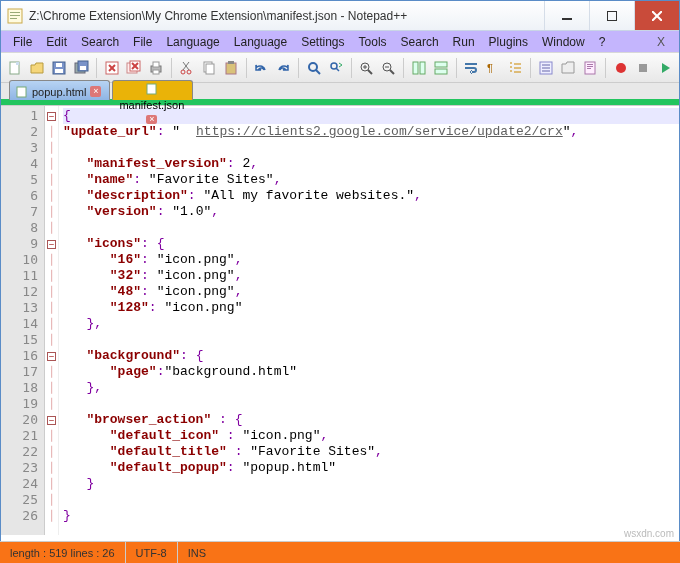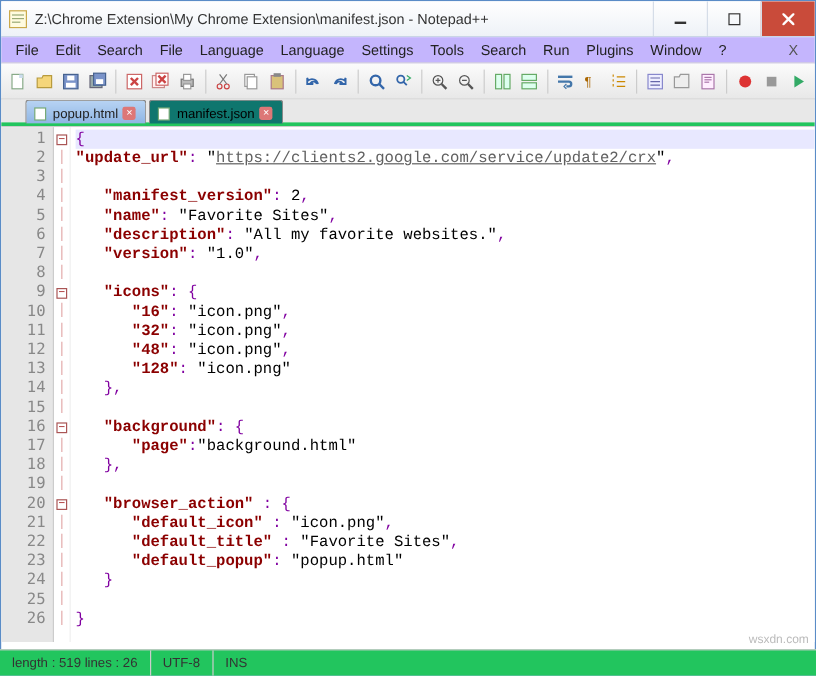--- a/index.html
+++ b/index.html
@@ -9,34 +9,34 @@
   .titlebar .title { flex:1; font-size:12px; color:#333; }
   .win-btns { display:flex; height:100%; }
   .win-btn { width:45px; display:flex; align-items:center; justify-content:center; color:#333; border-left:1px solid #d5dde8;}
   .win-btn.close { background:#c94b3a; color:#fff; }
   .menubar { height:22px; display:flex; align-items:center; padding:0 6px; gap:2px; border-bottom:1px solid #d8d8d8; background:#c4b5fd;justify-content:center;}
   .menubar span { padding:2px 6px; font-size:12px; color:#222; }
   .menubar .x { margin-left:auto; padding:2px 8px; color:#555;}
   .toolbar { height:30px; background:linear-gradient(#fbfbfb,#e8e8e8); border-bottom:1px solid #ccc; display:flex; align-items:center; padding:0 4px; gap:3px; flex-wrap:nowrap; overflow:hidden;}
   .tbtn { width:22px; height:22px; display:flex; align-items:center; justify-content:center; border:1px solid transparent; border-radius:2px;}
   .sep { width:1px; height:20px; background:#ccc; margin:0 2px;}
-  .tabs { height:22px; background:#e8e8e8; display:flex; align-items:flex-end; padding-left:20px; gap:0; border-bottom:3px solid #22c55e;}
+  .tabs { height:22px; background:#e8e8e8; display:flex; align-items:flex-end; padding-left:8px; gap:0; border-bottom:6px solid #22c55e;}
   .tab { height:20px; padding:2px 8px 0 6px; font-size:11px; display:flex; align-items:center; gap:4px; border:1px solid #888; border-bottom:none; border-top-left-radius:3px; border-top-right-radius:3px; margin-right:2px; position:relative; top:1px;}
   .tab.inactive { background:linear-gradient(#b7d3f3,#8fb5e4); color:#222;}
-  .tab.active { background:#0f766e; }
+  .tab.active { background:#eab308;flex-direction:column; }
   .tab .tabx { width:11px;height:11px;display:flex;align-items:center;justify-content:center;background:#d77; color:#fff; border-radius:2px; font-size:9px; line-height:1;}
   .editor-wrap { display:flex; height:430px; border-top:1px solid #ccc;}
   .gutter { width:44px; background:#e6e6e6; border-right:1px solid #ccc; text-align:right; padding:2px 6px 0 0; font-family:Consolas,monospace; font-size:13px; color:#888; line-height:16px;}
   .foldcol { width:14px; background:#fff; border-right:1px solid #eee; font-family:Consolas,monospace; font-size:10px; line-height:16px; text-align:center; color:#a33; padding-top:2px;}
   .fold { display:inline-block; width:9px; height:9px; border:1px solid #a55; color:#a33; line-height:7px; font-size:9px; text-align:center;}
   .fline { color:#d99; display:block; height:16px;}
   .code { flex:1; font-family:Consolas,"Courier New",monospace; font-size:13px; line-height:16px; padding:2px 0 0 4px; white-space:pre; background:#fff; color:#000; overflow:auto;}
   .line1 { background:#e8e8ff; display:inline-block; min-width:100%;}
-  .oper{color:#8000a0;} .key{color:#8b0000;font-weight:bold;} .url{color:#606060;text-decoration:underline;}
-  .statusbar { position:absolute; bottom:0; left:0; right:0; height:22px; background:#22c55e; border-top:1px solid #ccc; display:flex; align-items:center; font-size:11px; color:#333;}
+  .oper{color:#8000a0;} .key{color:#8b0000;font-weight:bold;} .url{color:#606060;text-decoration:underline;margin-left:16px;}
+  .statusbar { position:absolute; bottom:0; left:0; right:0; height:22px; background:#f97316; border-top:1px solid #ccc; display:flex; align-items:center; font-size:11px; color:#333;}
   .statusbar > div { padding:0 10px; border-right:1px solid #ccc; height:100%; display:flex; align-items:center;}
   .statusbar > div:last-child{border-right:none;}
   .watermark { position:absolute; right:6px; bottom:24px; font-size:10px; color:#bbb;}
   svg{display:block;}
 </style>
 </head>
 <body>
 
 <div class="titlebar">
   <span class="app-icon">

